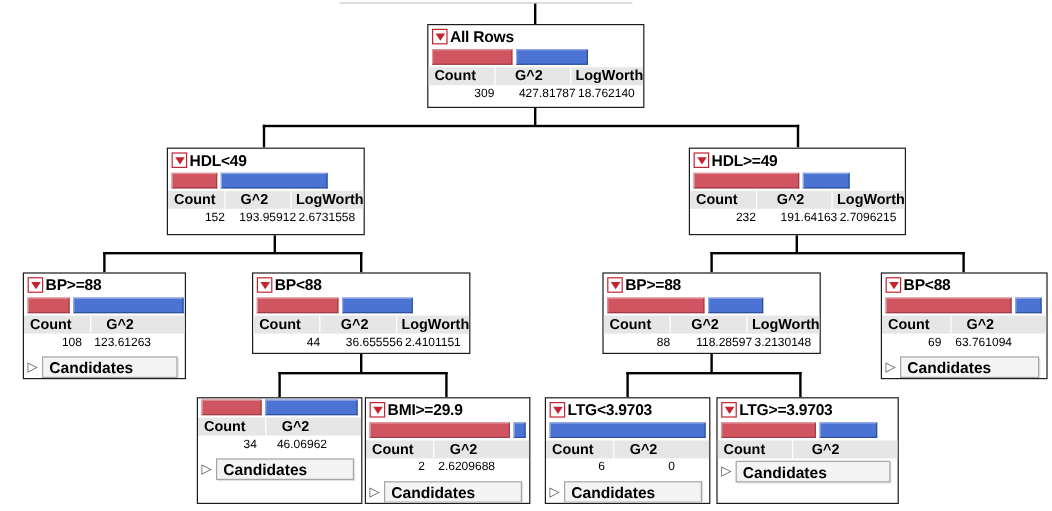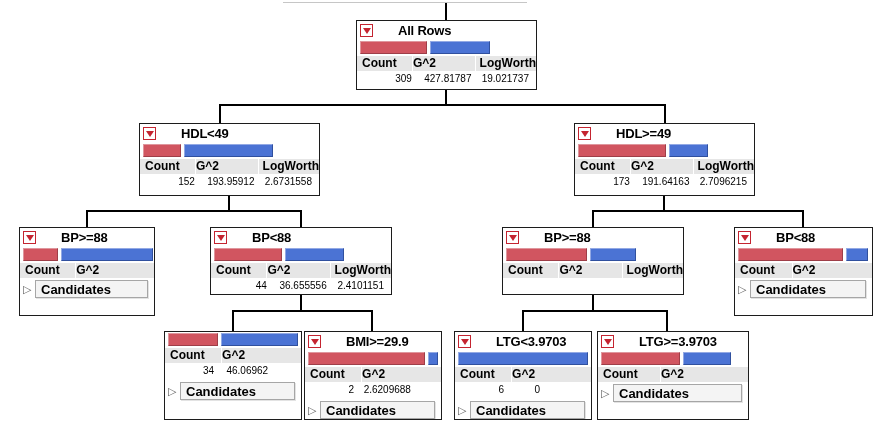--- a/index.html
+++ b/index.html
@@ -14,21 +14,21 @@
   .line.rule{background:var(--rule,#c6c6c6);}
   .node{
     position:absolute;
     box-sizing:border-box;
     background:#ffffff;
     border:1.5px solid var(--node-border,#1c1c1c);
     overflow:hidden;
   }
   .node-title{
     display:flex;align-items:center;
-    height:19px;padding-left:3px;gap:23px;
+    height:19px;padding-left:3px;
   }
   .menu-icon{
     width:13px;height:13px;
     box-sizing:border-box;
     background:#ffffff;
     border:1px solid var(--icon-red,#c42430);
     display:inline-flex;align-items:center;justify-content:center;
     margin-right:2px;flex:0 0 auto;
   }
   .menu-icon .tri{
@@ -64,24 +64,24 @@
     background:var(--band,#e6e6e6);
     font-weight:bold;font-size:12px;line-height:15px;
     color:#000;
   }
   .vals{
     display:flex;height:17px;
     font-size:10px;line-height:16px;color:#000;
   }
   .hdr span,.vals span{white-space:nowrap;box-sizing:border-box;display:block;}
   .h1{width:34%;text-align:left;padding-left:5px;border-right:1px solid #fff;}
-  .h2{width:38%;text-align:left;padding-right:6px;border-right:1px solid #fff;}
+  .h2{width:38%;text-align:center;padding-right:6px;border-right:1px solid #fff;}
   .h3{flex:1;text-align:center;padding-left:4px;}
   .v1{width:34%;text-align:right;padding-right:4px;}
-  .v2{width:38%;text-align:center;padding-right:2px;}
+  .v2{width:38%;text-align:right;padding-right:2px;}
   .v3{flex:1;text-align:right;padding-right:7px;}
   .two-col .h1{width:42%;}
   .two-col .h2{width:40%;border-right:none;}
   .two-col .v1{width:42%;padding-right:8px;}
   .two-col .v2{width:40%;padding-right:4px;}
   .cand-row{
     display:flex;align-items:center;
     height:21px;padding-left:3px;margin-top:0px;
   }
   .disclosure{
@@ -136,25 +136,25 @@
       <span class="seg blue"></span>
     </div>
     <div class="hdr">
       <span class="h1">Count</span>
       <span class="h2">G^2</span>
       <span class="h3 c3">LogWorth</span>
     </div>
     <div class="vals">
       <span class="v1">309</span>
       <span class="v2">427.81787</span>
-      <span class="v3 c3">19.021737</span>
-    </div>
-
-  </div>
-    <div class="node" style="left: 139px; top: 123px; width: 181px; height: 73px;">
+      <span class="v3 c3">18.762140</span>
+    </div>
+
+  </div>
+    <div class="node" style="left: 139px; top: 123px; width: 165px; height: 73px;">
     <div class="node-title">
       <span class="menu-icon">
           <span class="tri"></span>
         </span>
       <span class="title-text">HDL&lt;49</span>
     </div>
     <div class="bar">
       <span class="seg red" style="width: 29%;"></span>
       <span class="seg blue"></span>
     </div>
@@ -180,40 +180,45 @@
     <div class="bar">
       <span class="seg red" style="width: 67.5%;"></span>
       <span class="seg blue"></span>
     </div>
     <div class="hdr">
       <span class="h1">Count</span>
       <span class="h2">G^2</span>
       <span class="h3 c3">LogWorth</span>
     </div>
     <div class="vals">
-      <span class="v1">173</span>
+      <span class="v1">232</span>
       <span class="v2">191.64163</span>
       <span class="v3 c3">2.7096215</span>
     </div>
 
   </div>
     <div class="node two-col" style="left: 19px; top: 227px; width: 136px; height: 89px;">
     <div class="node-title">
       <span class="menu-icon">
           <span class="tri"></span>
         </span>
       <span class="title-text">BP&gt;=88</span>
     </div>
     <div class="bar">
       <span class="seg red" style="width: 27%;"></span>
       <span class="seg blue"></span>
     </div>
     <div class="hdr">
       <span class="h1">Count</span>
       <span class="h2">G^2</span>
+
+    </div>
+    <div class="vals">
+      <span class="v1">108</span>
+      <span class="v2">123.61263</span>
 
     </div>
     <div class="cand-row">
       <span class="disclosure">▷</span>
       <span class="cand-btn">Candidates</span>
     </div>
   </div>
     <div class="node" style="left: 210px; top: 227px; width: 182px; height: 68px;">
     <div class="node-title">
       <span class="menu-icon">
@@ -246,36 +251,46 @@
     </div>
     <div class="bar">
       <span class="seg red" style="width: 62%;"></span>
       <span class="seg blue"></span>
     </div>
     <div class="hdr">
       <span class="h1">Count</span>
       <span class="h2">G^2</span>
       <span class="h3 c3">LogWorth</span>
     </div>
+    <div class="vals">
+      <span class="v1">88</span>
+      <span class="v2">118.28597</span>
+      <span class="v3 c3">3.2130148</span>
+    </div>
 
   </div>
     <div class="node two-col" style="left: 734px; top: 227px; width: 139px; height: 89px;">
     <div class="node-title">
       <span class="menu-icon">
           <span class="tri"></span>
         </span>
       <span class="title-text">BP&lt;88</span>
     </div>
     <div class="bar">
       <span class="seg red" style="width: 81%;"></span>
       <span class="seg blue"></span>
     </div>
     <div class="hdr">
       <span class="h1">Count</span>
       <span class="h2">G^2</span>
+
+    </div>
+    <div class="vals">
+      <span class="v1">69</span>
+      <span class="v2">63.761094</span>
 
     </div>
     <div class="cand-row">
       <span class="disclosure">▷</span>
       <span class="cand-btn">Candidates</span>
     </div>
   </div>
     <div class="node two-col" style="left: 164px; top: 331px; width: 138px; height: 89px;">
     <div class="bar">
       <span class="seg red" style="width: 38.5%;"></span>

